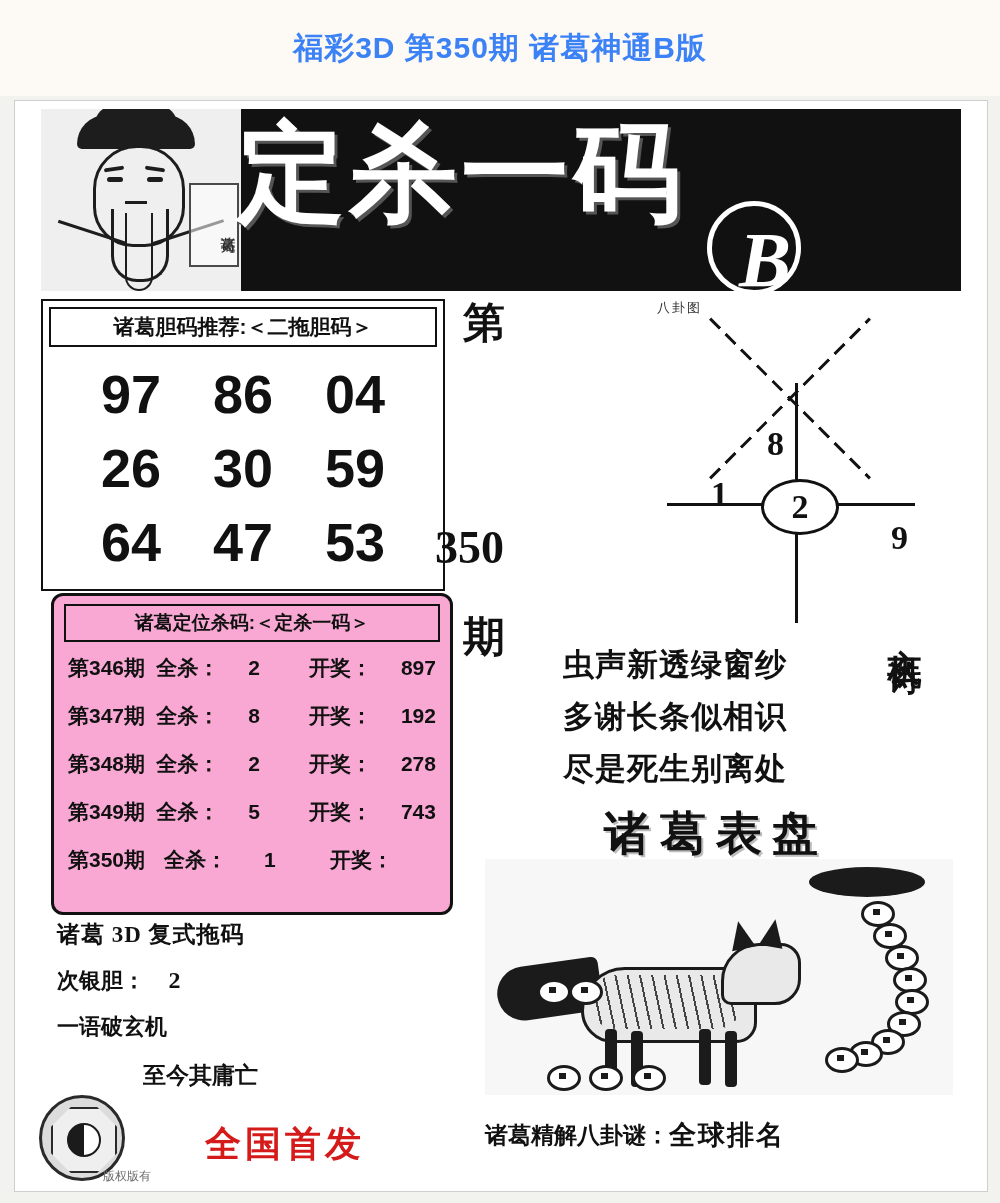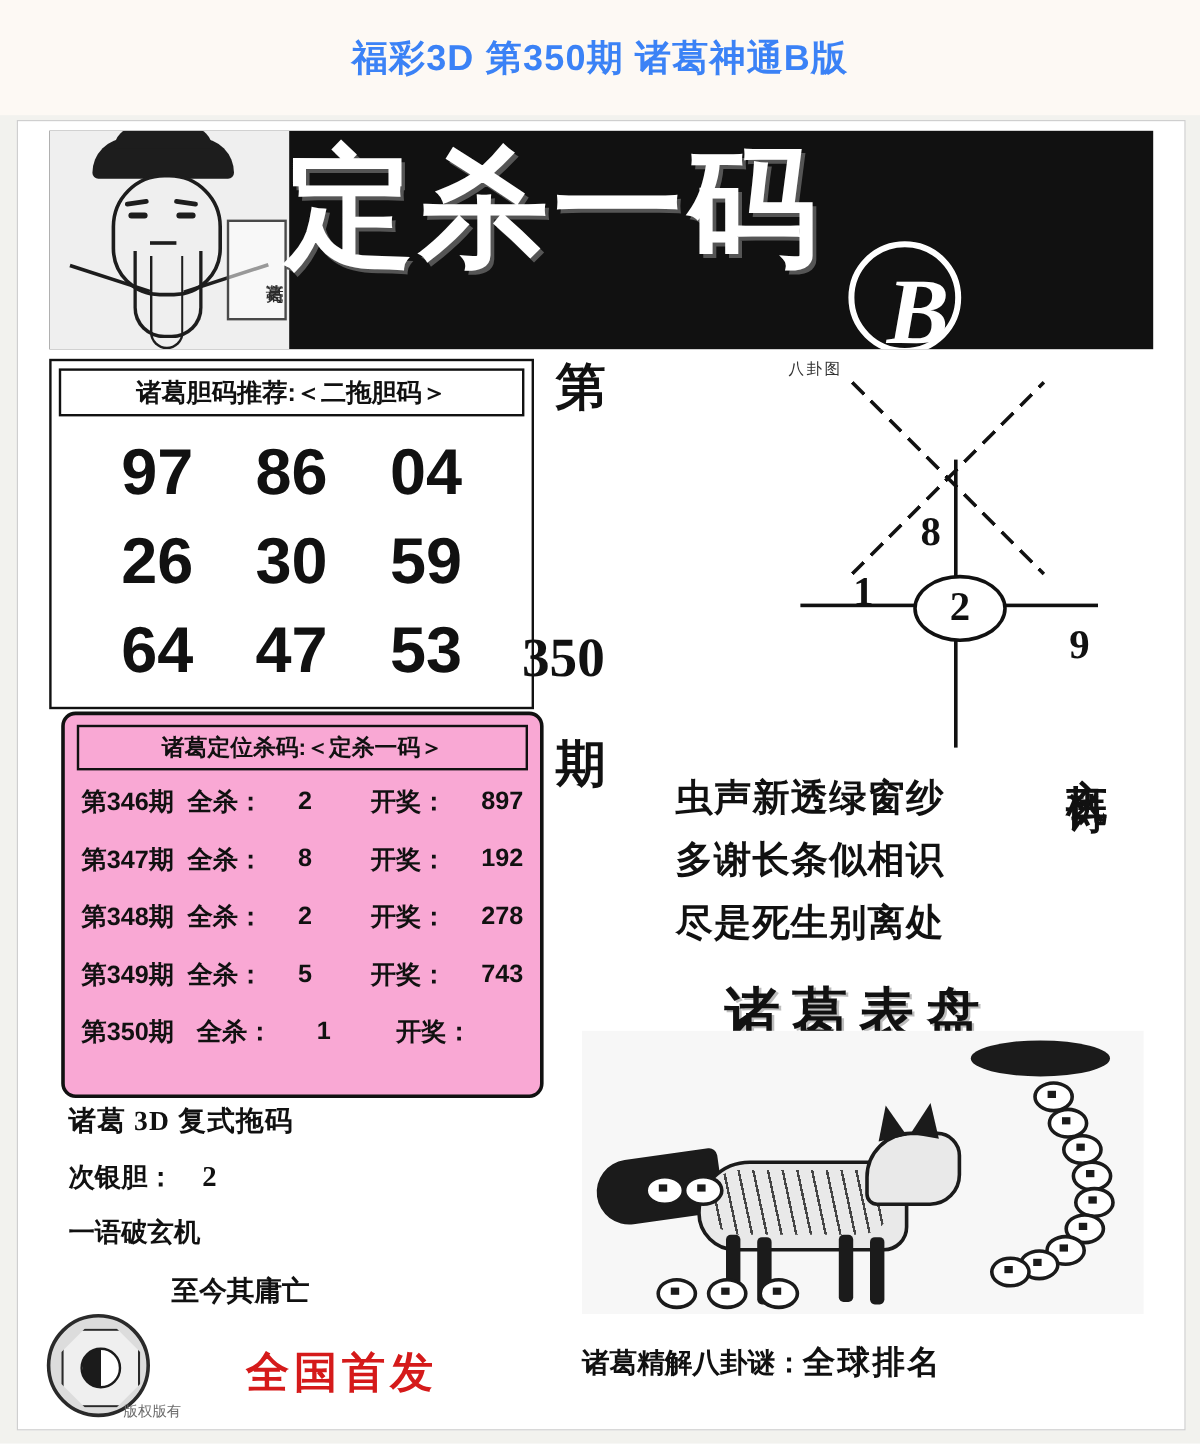--- a/index.html
+++ b/index.html
@@ -207,21 +207,21 @@
     writing-mode:vertical-rl;letter-spacing:6px;
     font-family:"Liberation Serif", serif;
   }
 
   
   .picpanel{
     position:absolute;left:458px;top:700px;width:492px;height:356px;
     background:#fff;
   }
   .pic-banner{
-    position:absolute;left:28px;top:16px;width:430px;height:56px;
+    position:absolute;left:28px;top:5px;width:430px;height:56px;
     color:#111;font-size:46px;font-weight:bold;letter-spacing:10px;
     text-align:center;line-height:56px;
     text-shadow:2px 2px 0 #bdbdbd;
     font-family:"Liberation Serif", serif;
   }
   .pic-art{
     position:absolute;left:12px;top:58px;width:468px;height:236px;
     background:#f7f7f7;overflow:hidden;
   }
   

